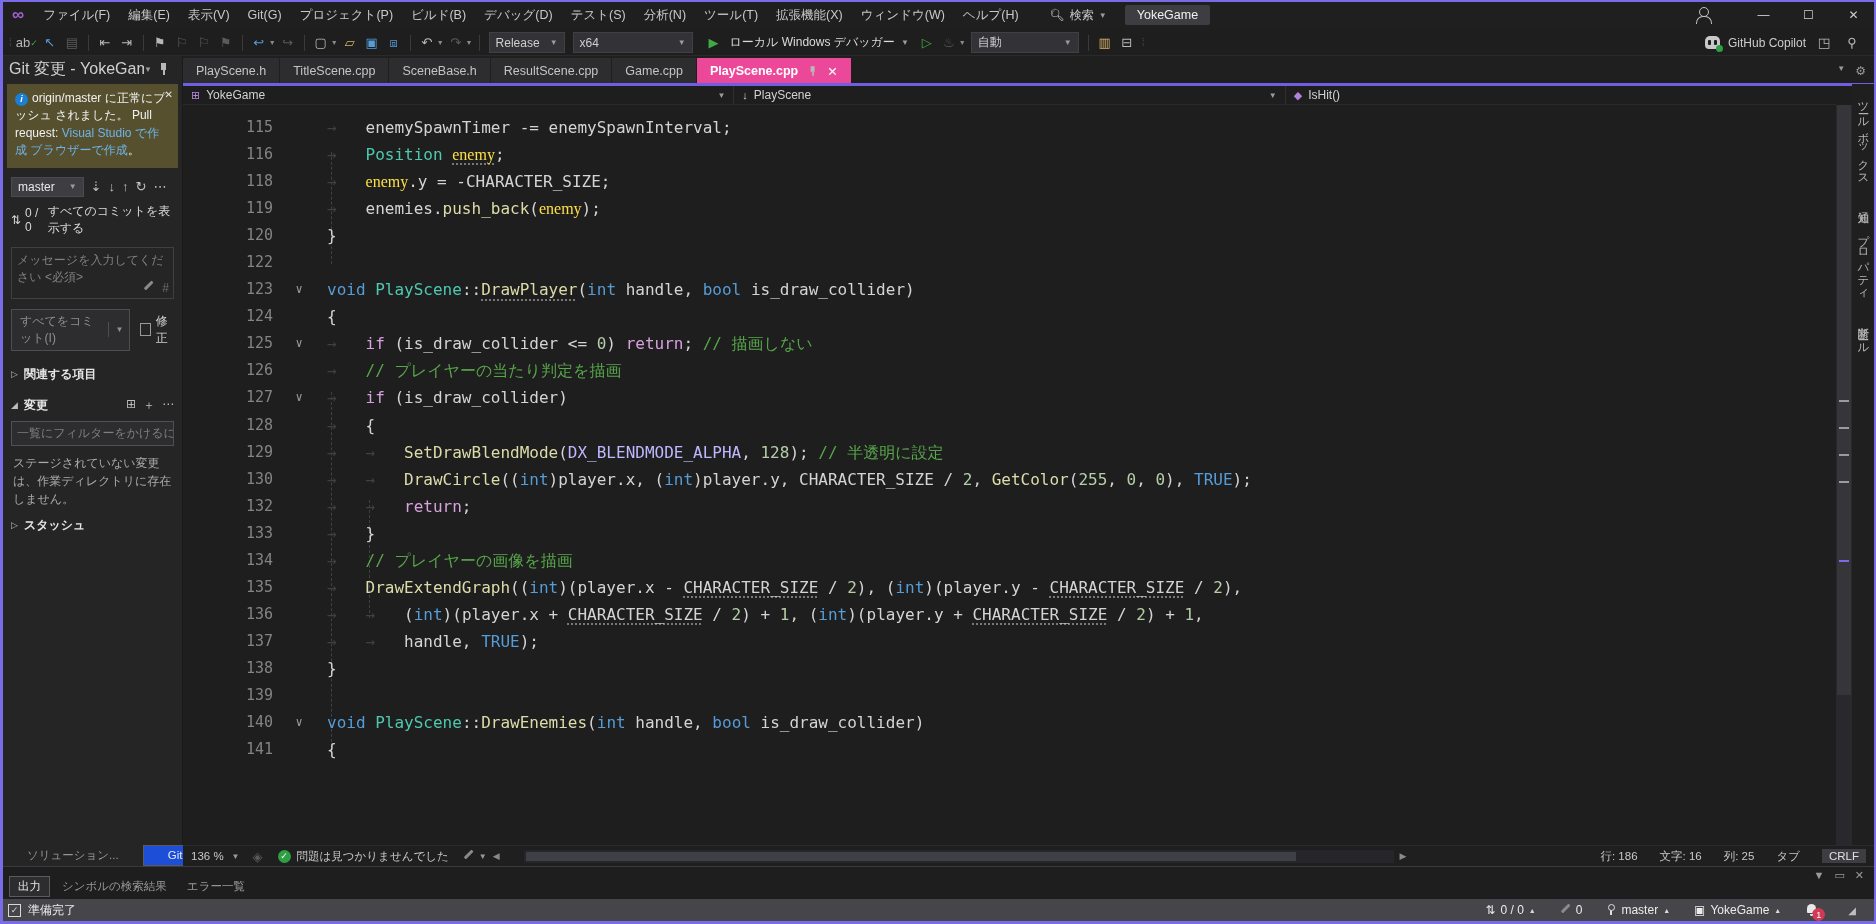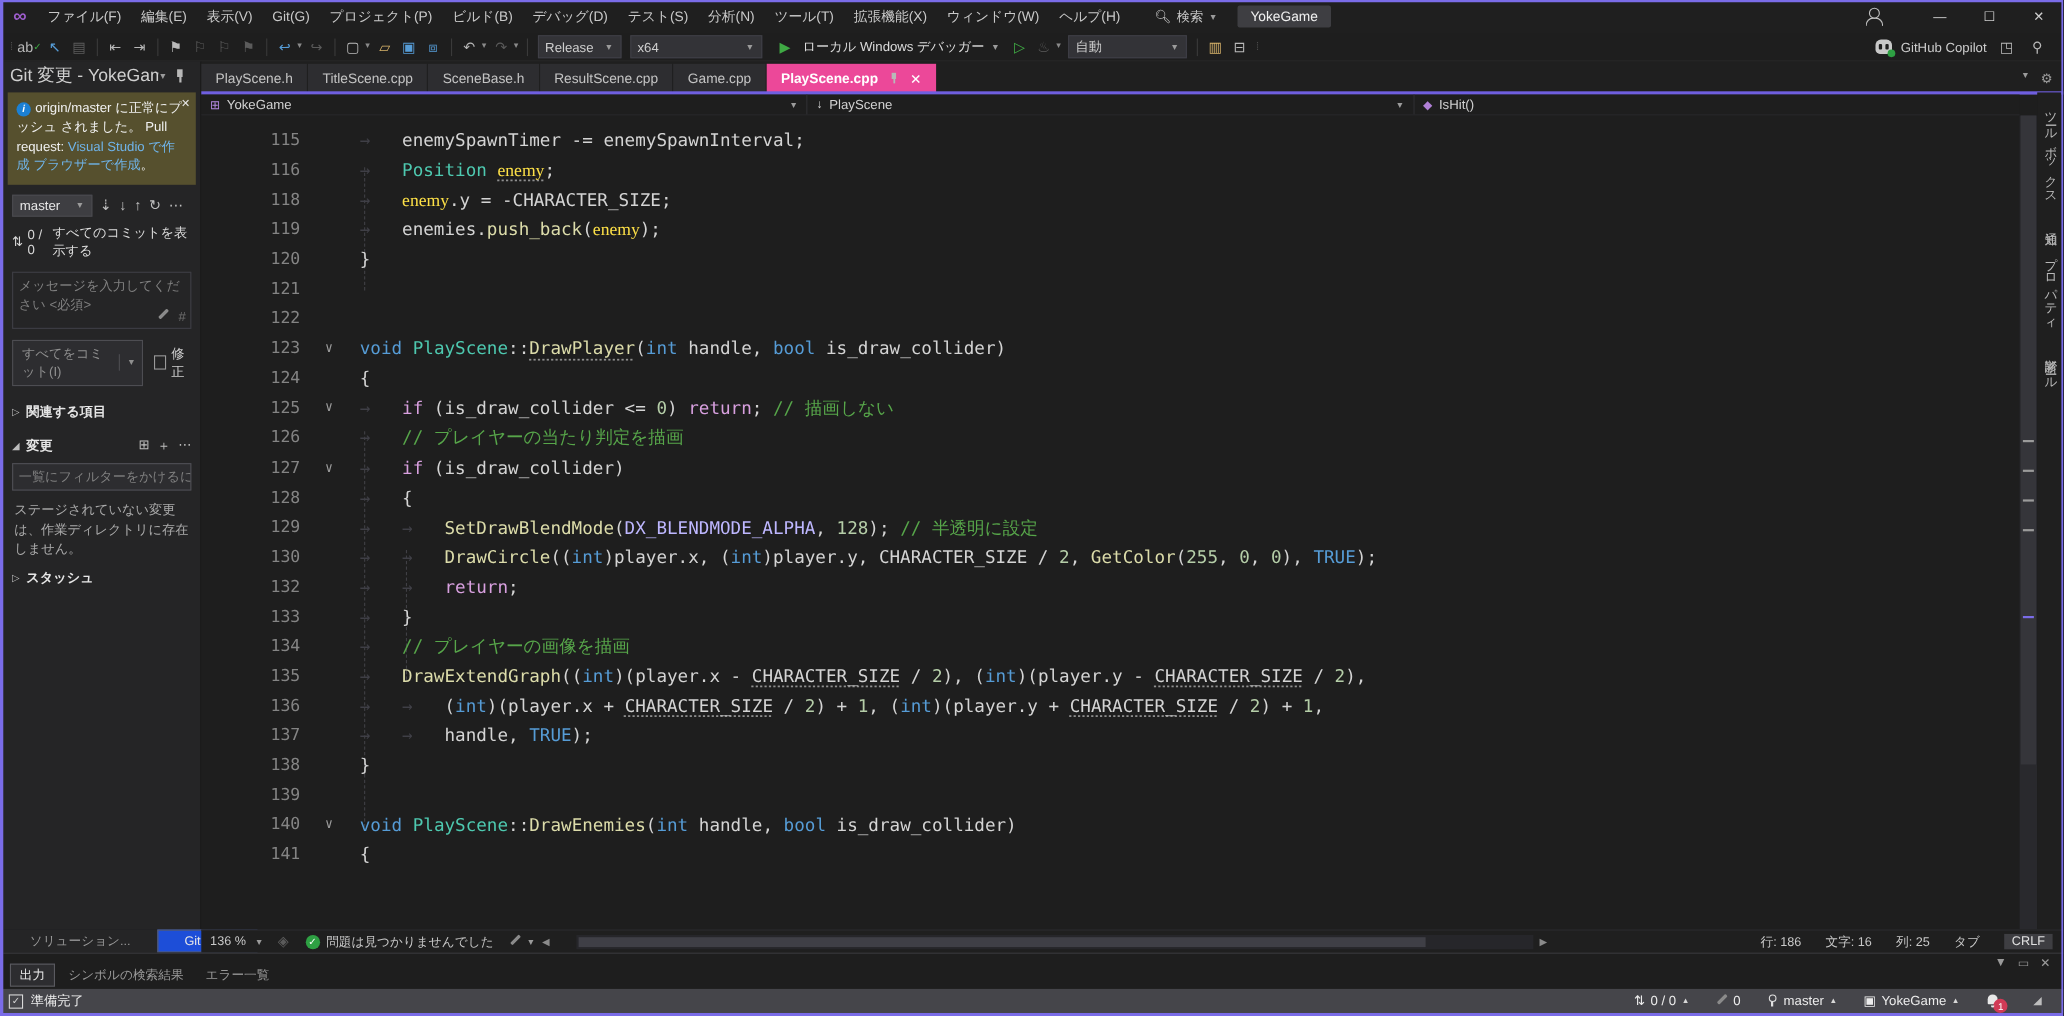--- a/index.html
+++ b/index.html
@@ -363,21 +363,20 @@
   <div id="code-area">
     <div class="indent-guide" style="left:148px; top:47px; height:112px;"></div>
     <div class="indent-guide" style="left:148px; top:287px; height:360px;"></div>
     <div class="indent-guide" style="left:186px; top:395px; height:118px;"></div>
     <div id="code-lines">
         <div class="code-line"><span class="lnum">115</span><span class="ws">→&nbsp;&nbsp;&nbsp;</span><span class="tk-p">enemySpawnTimer -= enemySpawnInterval;</span></div>
         <div class="code-line"><span class="lnum">116</span><span class="ws">→&nbsp;&nbsp;&nbsp;</span><span class="tk-t">Position</span><span class="tk-p"> </span><span class="tk-v u">enemy</span><span class="tk-p">;</span></div>
         <div class="code-line"><span class="lnum">118</span><span class="ws">→&nbsp;&nbsp;&nbsp;</span><span class="tk-v">enemy</span><span class="tk-p">.y = -CHARACTER_SIZE;</span></div>
         <div class="code-line"><span class="lnum">119</span><span class="ws">→&nbsp;&nbsp;&nbsp;</span><span class="tk-p">enemies.</span><span class="tk-f">push_back</span><span class="tk-p">(</span><span class="tk-v">enemy</span><span class="tk-p">);</span></div>
         <div class="code-line"><span class="lnum">120</span><span class="tk-p">}</span></div>
-        <div class="code-line"><span class="lnum">121</span></div>
         <div class="code-line"><span class="lnum">122</span></div>
         <div class="code-line"><span class="lnum">123</span><span class="fold">∨</span><span class="tk-k">void</span><span class="tk-p"> </span><span class="tk-t">PlayScene</span><span class="tk-p">::</span><span class="tk-f u">DrawPlayer</span><span class="tk-p">(</span><span class="tk-k">int</span><span class="tk-p"> handle, </span><span class="tk-k">bool</span><span class="tk-p"> is_draw_collider)</span></div>
         <div class="code-line"><span class="lnum">124</span><span class="tk-p">{</span></div>
         <div class="code-line"><span class="lnum">125</span><span class="fold">∨</span><span class="ws">→&nbsp;&nbsp;&nbsp;</span><span class="tk-c">if</span><span class="tk-p"> (is_draw_collider &lt;= </span><span class="tk-n">0</span><span class="tk-p">) </span><span class="tk-c">return</span><span class="tk-p">; </span><span class="tk-cm">// 描画しない</span></div>
         <div class="code-line"><span class="lnum">126</span><span class="ws">→&nbsp;&nbsp;&nbsp;</span><span class="tk-cm">// プレイヤーの当たり判定を描画</span></div>
         <div class="code-line"><span class="lnum">127</span><span class="fold">∨</span><span class="ws">→&nbsp;&nbsp;&nbsp;</span><span class="tk-c">if</span><span class="tk-p"> (is_draw_collider)</span></div>
         <div class="code-line"><span class="lnum">128</span><span class="ws">→&nbsp;&nbsp;&nbsp;</span><span class="tk-p">{</span></div>
         <div class="code-line"><span class="lnum">129</span><span class="ws">→&nbsp;&nbsp;&nbsp;</span><span class="ws">→&nbsp;&nbsp;&nbsp;</span><span class="tk-f">SetDrawBlendMode</span><span class="tk-p">(</span><span class="tk-m">DX_BLENDMODE_ALPHA</span><span class="tk-p">, </span><span class="tk-n">128</span><span class="tk-p">); </span><span class="tk-cm">// 半透明に設定</span></div>
         <div class="code-line"><span class="lnum">130</span><span class="ws">→&nbsp;&nbsp;&nbsp;</span><span class="ws">→&nbsp;&nbsp;&nbsp;</span><span class="tk-f">DrawCircle</span><span class="tk-p">((</span><span class="tk-k">int</span><span class="tk-p">)player.x, (</span><span class="tk-k">int</span><span class="tk-p">)player.y, CHARACTER_SIZE / </span><span class="tk-n">2</span><span class="tk-p">, </span><span class="tk-f">GetColor</span><span class="tk-p">(</span><span class="tk-n">255</span><span class="tk-p">, </span><span class="tk-n">0</span><span class="tk-p">, </span><span class="tk-n">0</span><span class="tk-p">), </span><span class="tk-k">TRUE</span><span class="tk-p">);</span></div>
         <div class="code-line"><span class="lnum">132</span><span class="ws">→&nbsp;&nbsp;&nbsp;</span><span class="ws">→&nbsp;&nbsp;&nbsp;</span><span class="tk-c">return</span><span class="tk-p">;</span></div>

